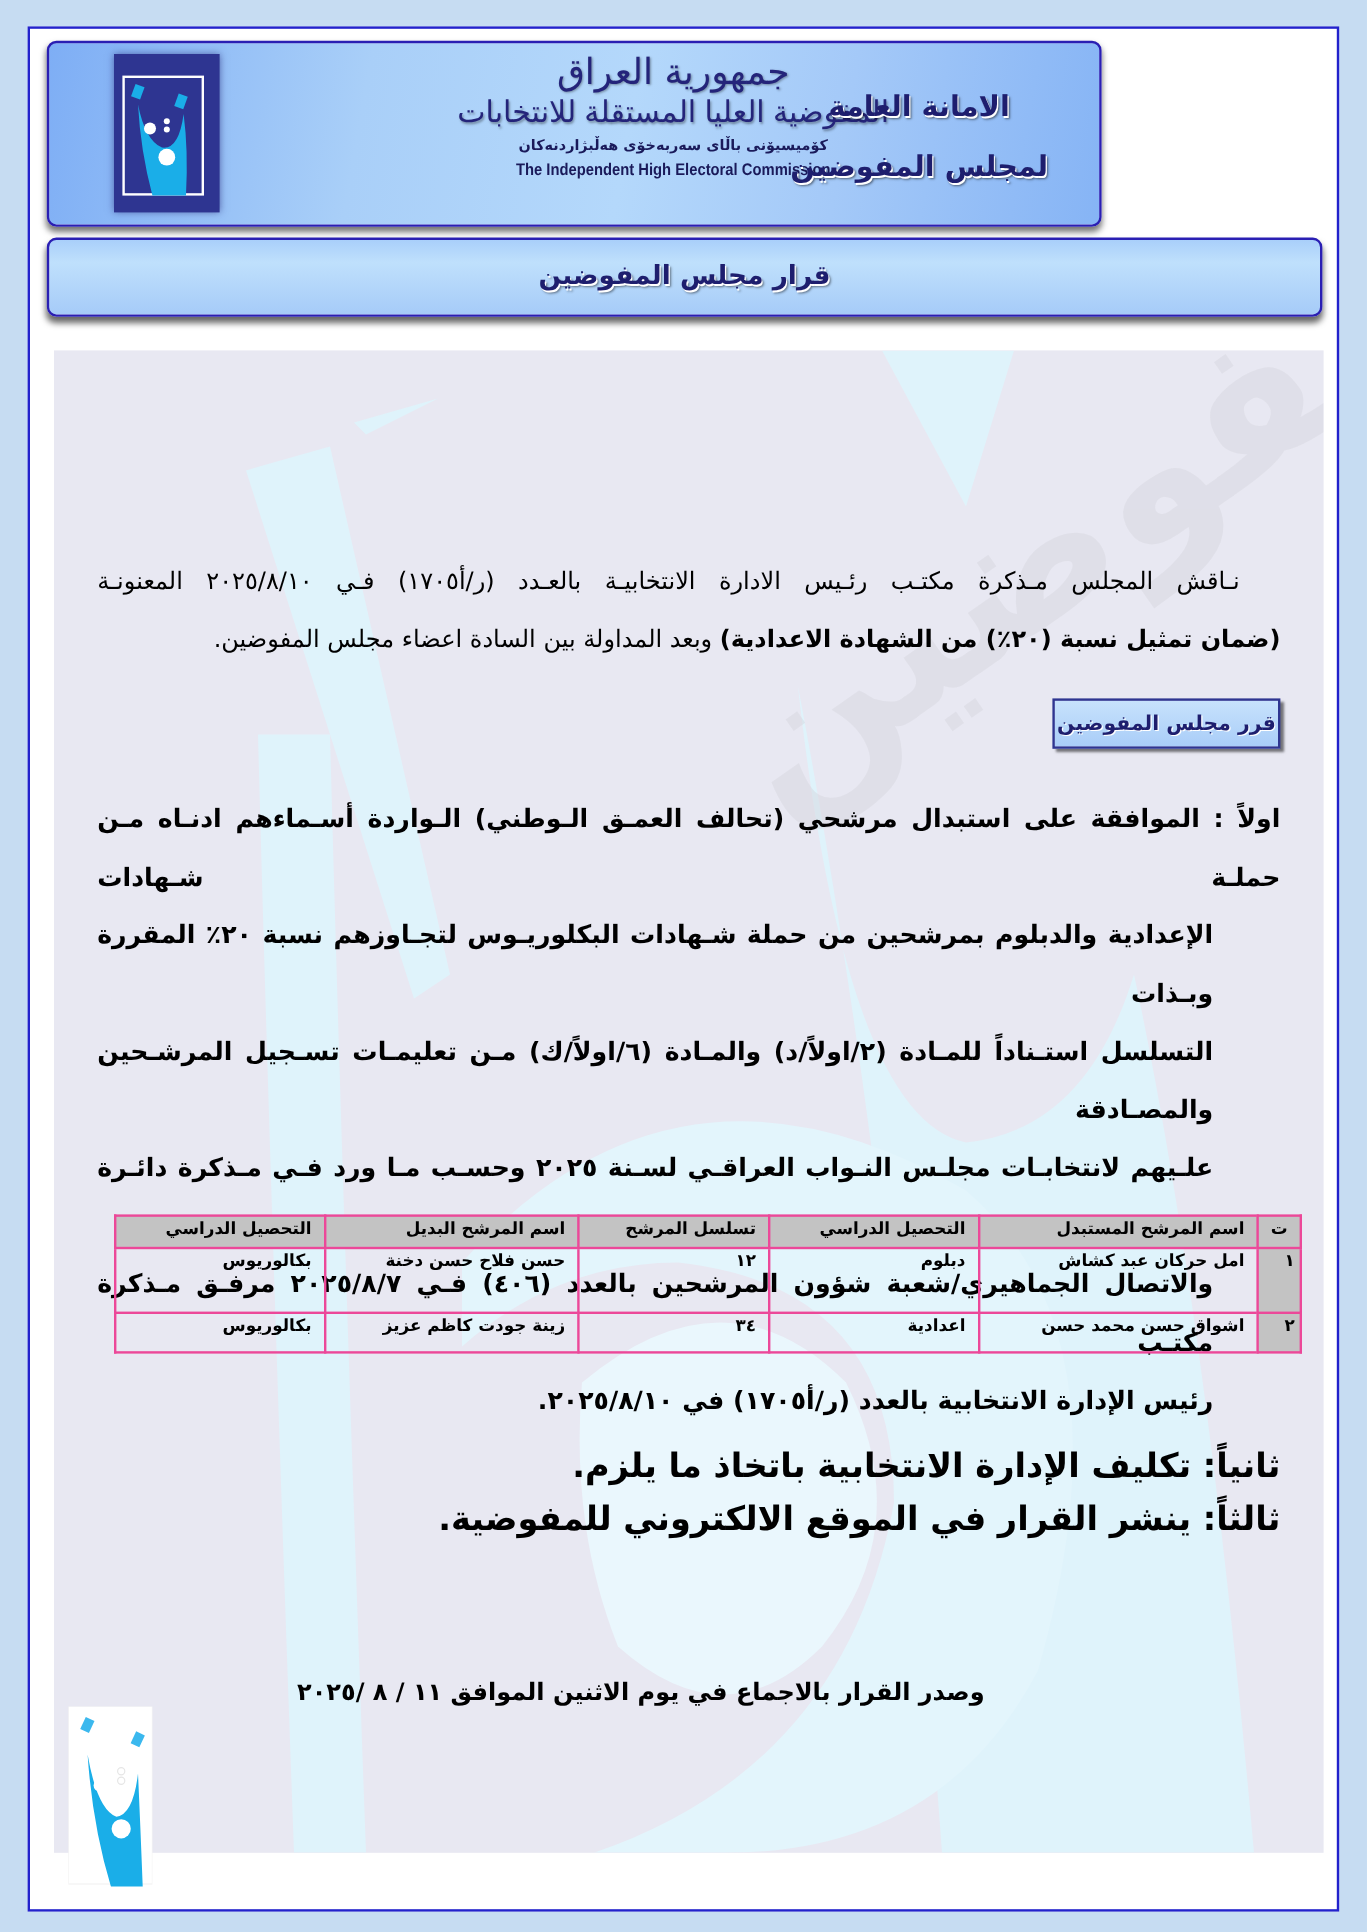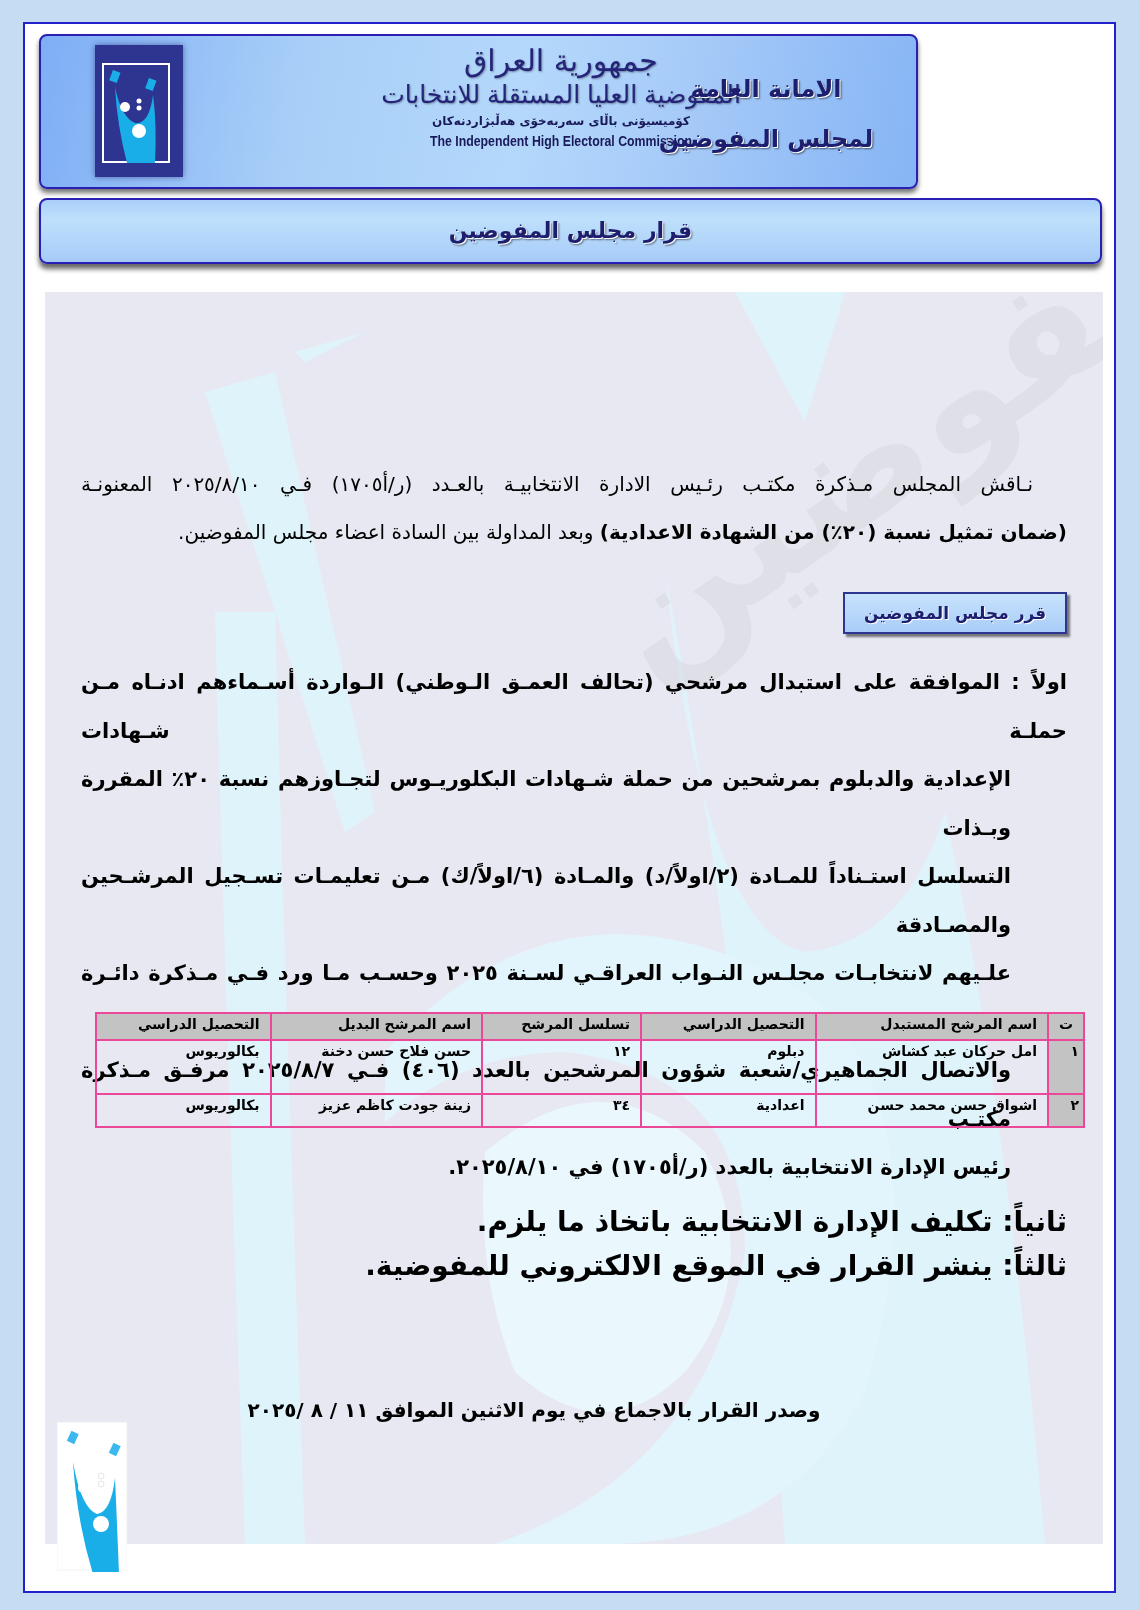--- a/index.html
+++ b/index.html
@@ -127,22 +127,22 @@
     .intro p.last { text-align-last: right; padding-right: 26px; }
     .discussion {
       top: 168px;
       font-size: 20px;
       line-height: 48px;
     }
     .discussion .indent { padding-right: 34px; text-align-last: justify; }
     .discussion b { font-weight: bold; }
     .decision-tag {
       position: absolute;
-      right: 36px; top: 300px;
-      width: 224px; height: 42px;
+      right: 36px; top: 290px;
+      width: 190px; height: 42px;
       border: 2px solid #2e3591;
       border-left-width: 2px;
       background: linear-gradient(180deg, #c7e2fc 0%, #a9cdf8 100%);
       box-shadow: 3px 3px 2px rgba(0,0,0,0.5);
       text-align: center;
       line-height: 38px;
       font-size: 17px; font-weight: bold;
       color: #1e1e6e;
       text-shadow: 1px 1px 0 #ffffff;
     }

